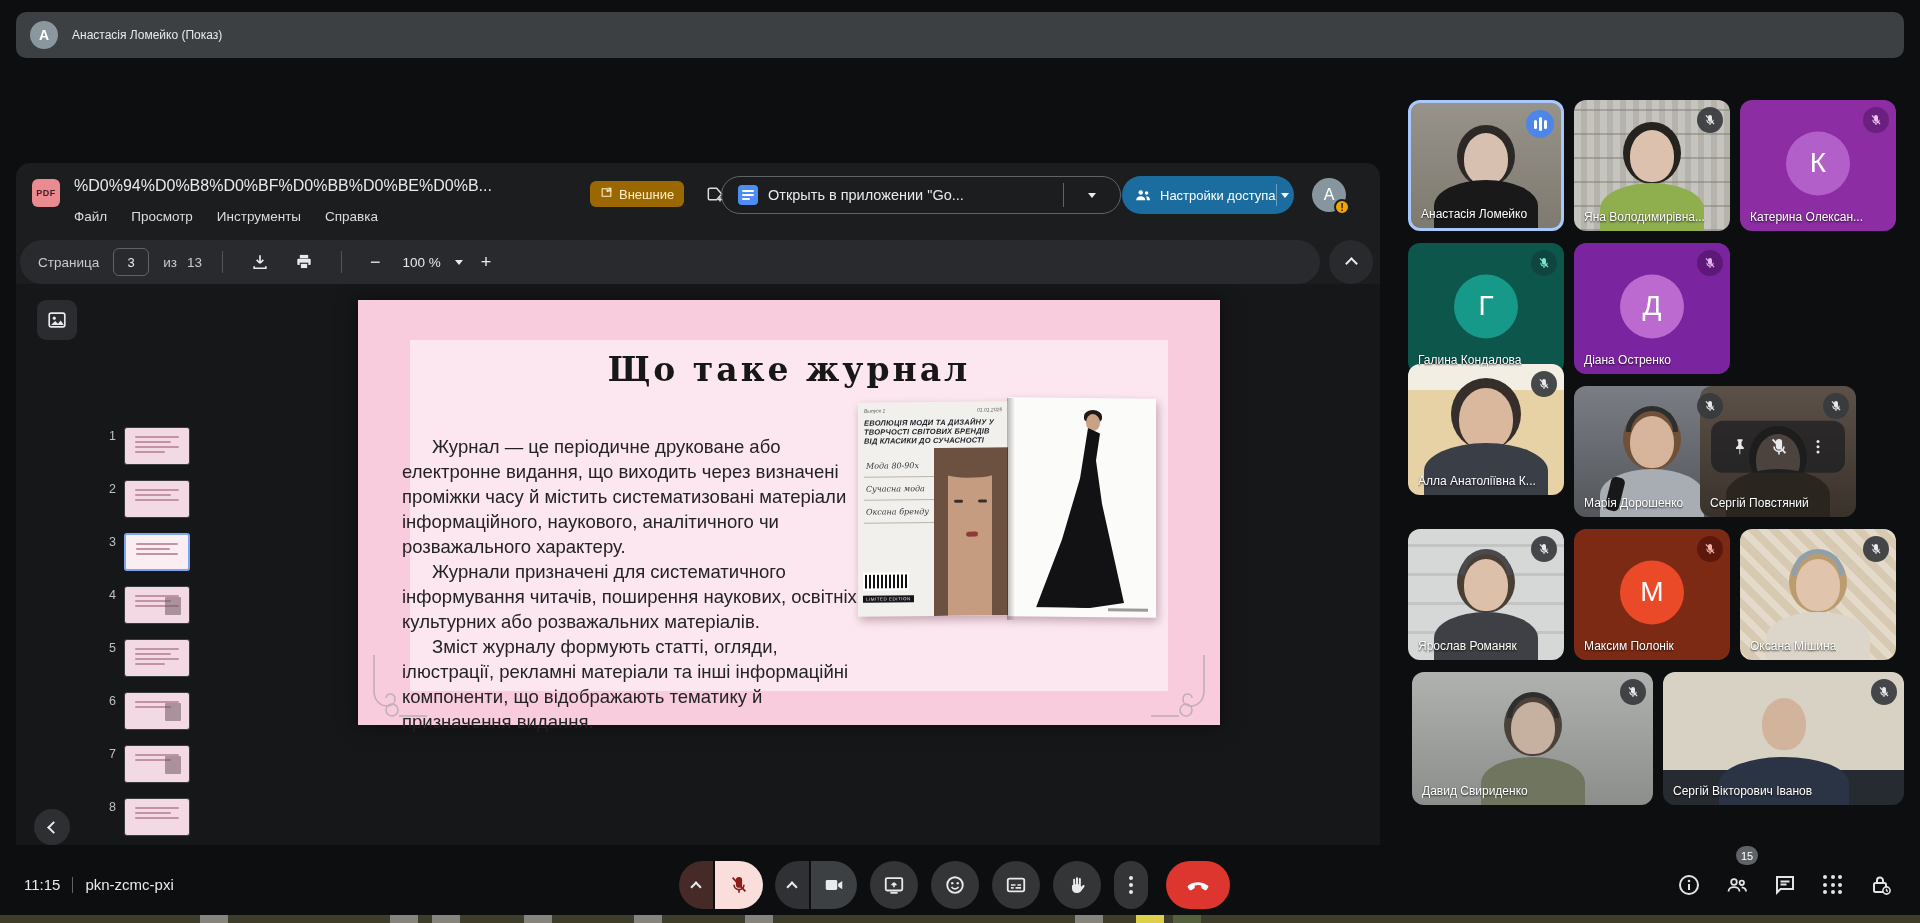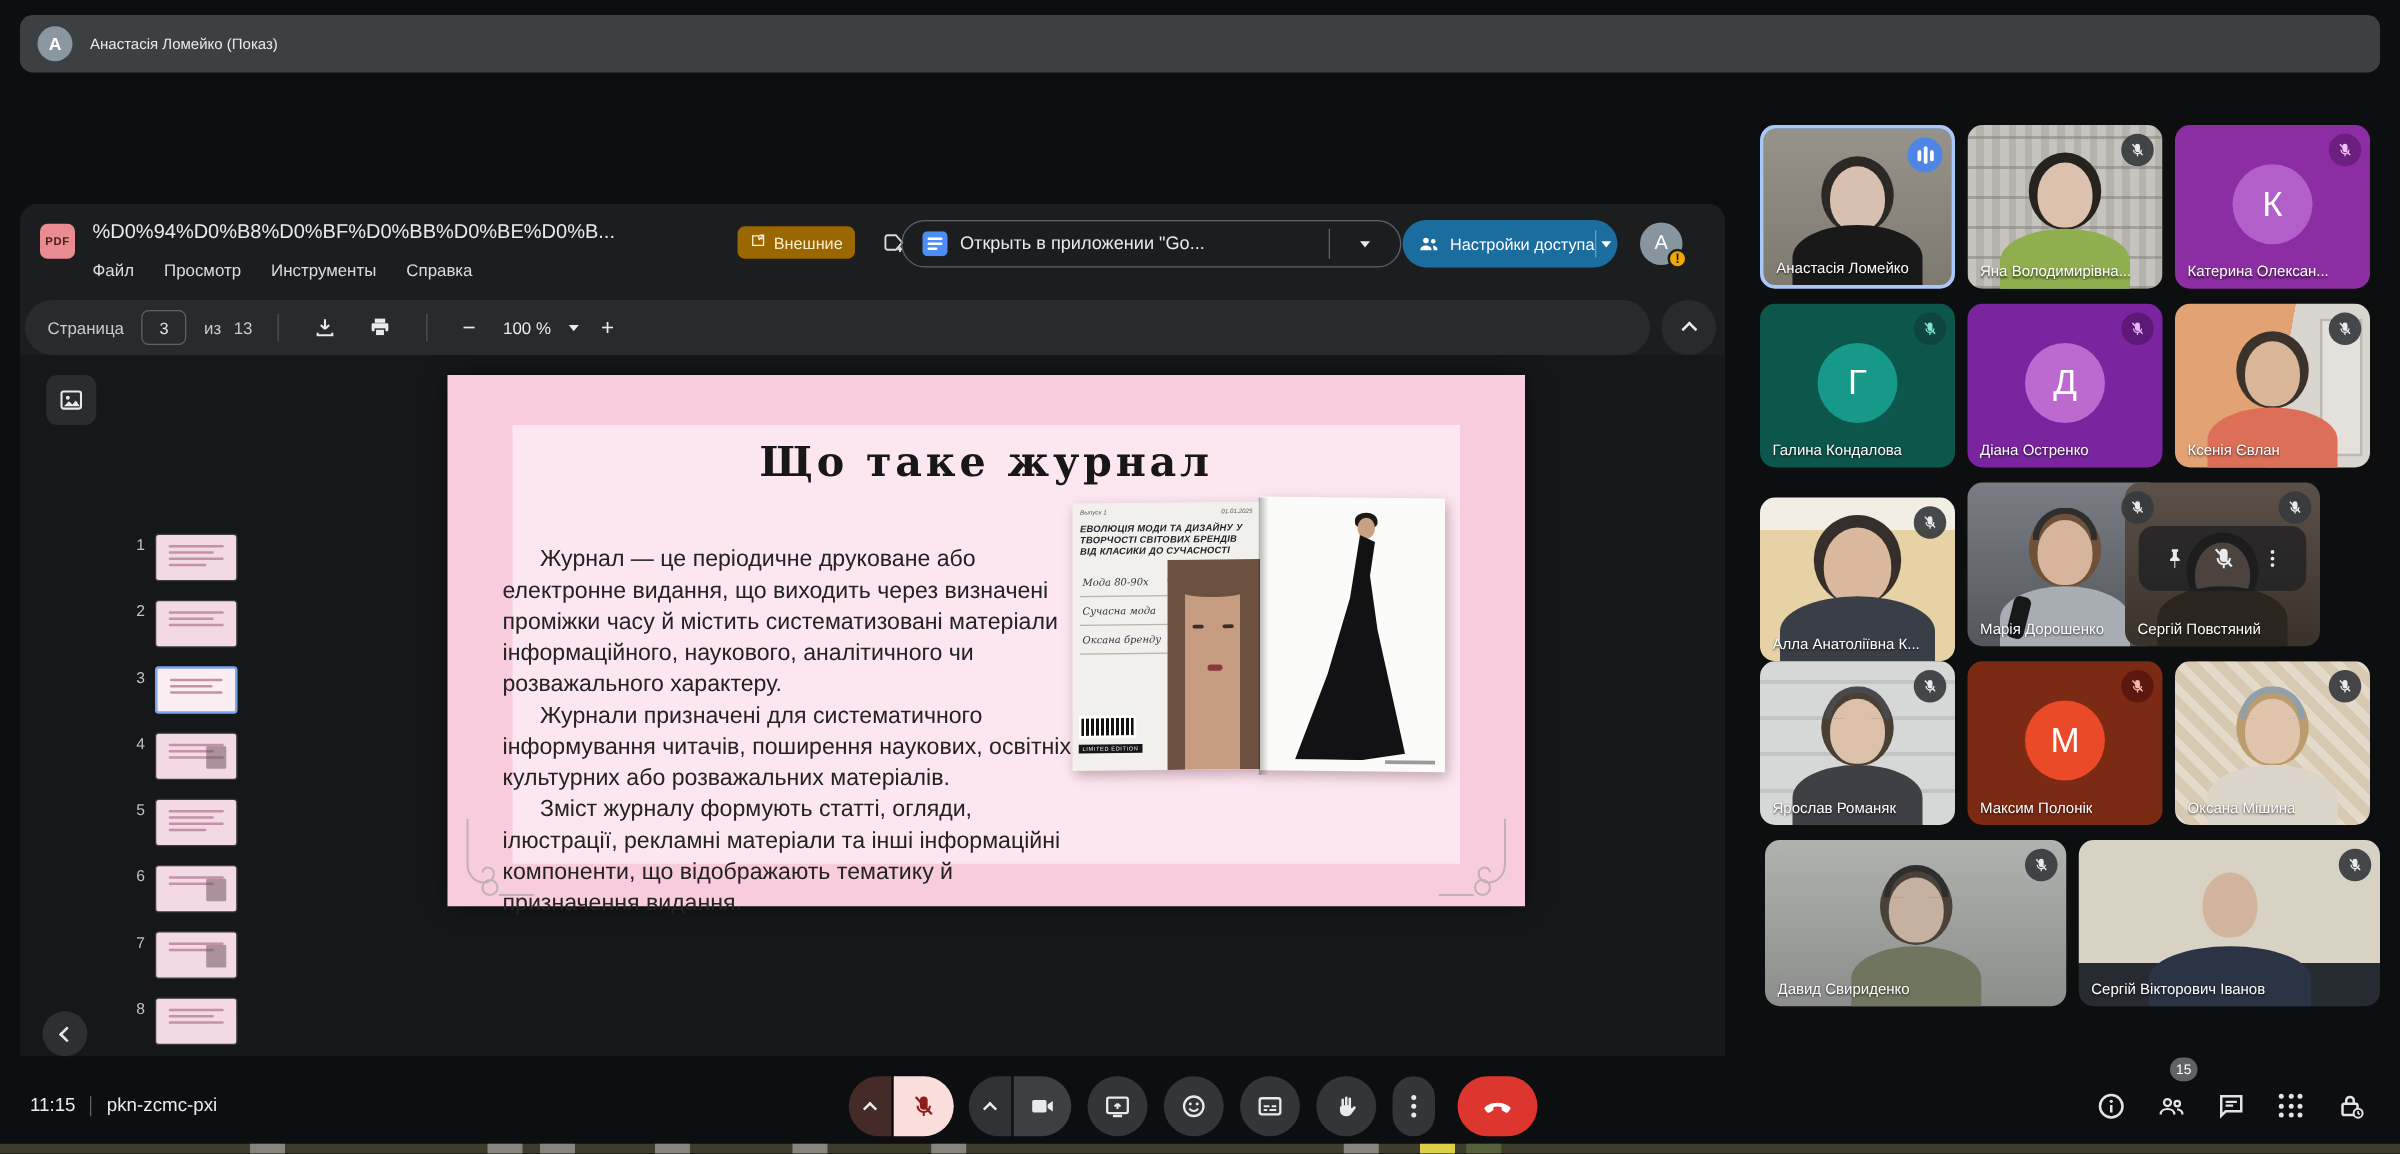--- a/index.html
+++ b/index.html
@@ -503,39 +503,22 @@
     <div class="micbadge purple">
       <svg width="14" height="14" viewBox="0 0 24 24">
           <path d="M12 15a3.4 3.4 0 0 0 3.4-3.4V6.8a3.4 3.4 0 0 0-6.8 0v4.8A3.4 3.4 0 0 0 12 15z" fill="currentColor"></path>
           <path d="M6.6 11.6a5.4 5.4 0 0 0 10.8 0" fill="none" stroke="currentColor" stroke-width="1.8"></path>
           <path d="M12 17v3.4" stroke="currentColor" stroke-width="1.8"></path>
           <path d="M5 4l14 15" stroke="currentColor" stroke-width="2"></path>
         </svg>
     </div>
     <div class="pname">Діана Остренко</div>
   </div>
-  <div class="tile v6" style="left:1740px;top:243px;">
-    <div class="door"></div>
-    <div class="person" style="--hair:#3b322b;--skin:#dab698;--shirt:#dd6f58;">
-        <i class="hair"></i>
-        <i class="head"></i>
-        <i class="torso"></i>
-      </div>
-    <div class="micbadge">
-      <svg width="14" height="14" viewBox="0 0 24 24">
-          <path d="M12 15a3.4 3.4 0 0 0 3.4-3.4V6.8a3.4 3.4 0 0 0-6.8 0v4.8A3.4 3.4 0 0 0 12 15z" fill="currentColor"></path>
-          <path d="M6.6 11.6a5.4 5.4 0 0 0 10.8 0" fill="none" stroke="currentColor" stroke-width="1.8"></path>
-          <path d="M12 17v3.4" stroke="currentColor" stroke-width="1.8"></path>
-          <path d="M5 4l14 15" stroke="currentColor" stroke-width="2"></path>
-        </svg>
-    </div>
-    <div class="pname">Ксенія Євлан</div>
-  </div>
-
-  <div class="tile v7" style="left:1408px;top:398px;">
+
+  <div class="tile v7" style="left:1408px;top:364px;">
     <div class="person" style="--hair:#352e2a;--skin:#d9b89e;--shirt:#3a3e46;">
         <i class="hair" style="width:70px;height:72px;top:14px;"></i>
         <i class="head" style="width:54px;height:62px;top:24px;"></i>
         <i class="torso" style="width:124px;height:56px;"></i>
       </div>
     <div class="micbadge">
       <svg width="14" height="14" viewBox="0 0 24 24">
           <path d="M12 15a3.4 3.4 0 0 0 3.4-3.4V6.8a3.4 3.4 0 0 0-6.8 0v4.8A3.4 3.4 0 0 0 12 15z" fill="currentColor"></path>
           <path d="M6.6 11.6a5.4 5.4 0 0 0 10.8 0" fill="none" stroke="currentColor" stroke-width="1.8"></path>
           <path d="M12 17v3.4" stroke="currentColor" stroke-width="1.8"></path>

